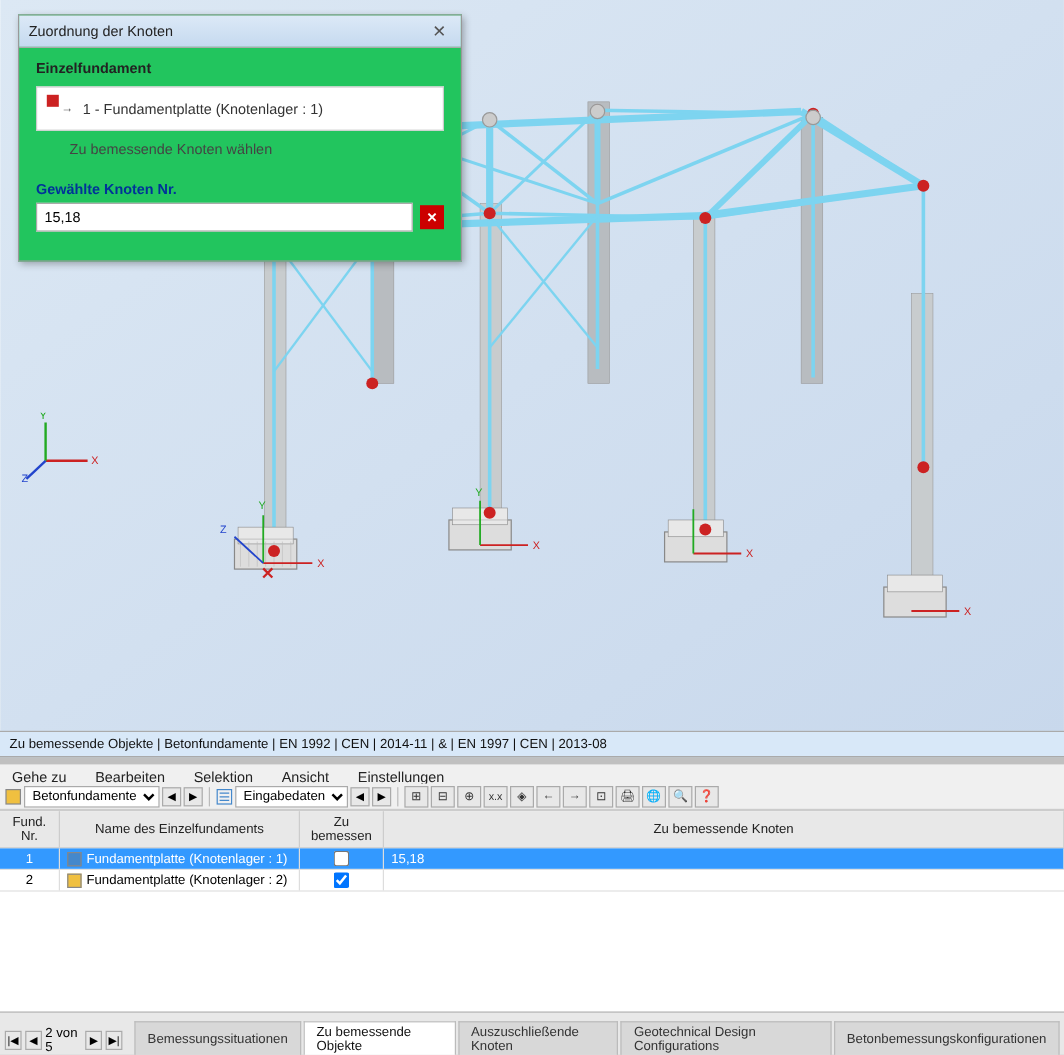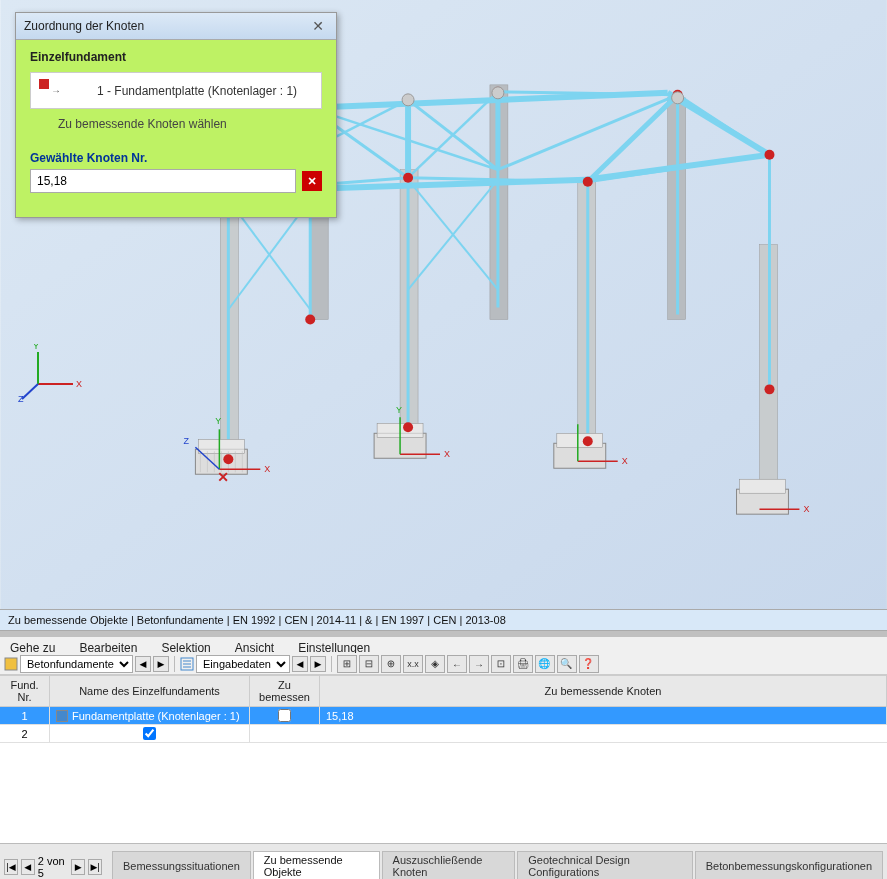--- a/index.html
+++ b/index.html
@@ -3,22 +3,22 @@
   <meta charset="utf-8">
   <style>
     * { box-sizing: border-box; margin: 0; padding: 0; }
     body { font-family: 'Segoe UI', Tahoma, Arial, sans-serif; font-size: 12px; background: #c0c0c0; width: 887px; height: 879px; overflow: hidden; }
 
     
     .dialog {
       position: absolute;
       top: 12px;
       left: 15px;
-      width: 322px;
-      background: #bef264;
+      width: 370px;
+      background: #22c55e;
       border: 1px solid #999;
       box-shadow: 2px 2px 6px rgba(0,0,0,0.3);
       z-index: 100;
     }
     .dialog-titlebar {
       background: linear-gradient(to bottom, #dce9f7, #c5d9ef);
       padding: 5px 8px;
       font-size: 12px;
       font-weight: 500;
       color: #222;
@@ -47,21 +47,20 @@
       align-items: center;
       gap: 8px;
       margin-bottom: 8px;
       padding: 4px 6px;
       background: #fff;
       border: 1px solid #ccc;
     }
     .dialog-item-text {
       font-size: 12px;
       color: #333;
-      margin-left: 28px;
     }
     .dialog-instruction {
       font-size: 12px;
       color: #444;
       margin-bottom: 20px;
       margin-left: 28px;
     }
     .dialog-label-blue {
       font-weight: bold;
       color: #003399;
@@ -588,20 +587,24 @@
     <div class="td td-center td-highlighted">
       <input type="checkbox" style="">
     </div>
     <div class="td td-highlighted">15,18</div>
   </div>
 
   <div class="table-row">
     <div class="td td-center">
       <span>2</span>
     </div>
+    <div class="td">
+      <span class="row-icon-yellow"></span>
+      <span>Fundamentplatte (Knotenlager : 2)</span>
+    </div>
     <div class="td td-center">
       <input type="checkbox" checked="" style="">
     </div>
   </div>
 </div>
 
 <div class="bottom-tabs">
   <div style="display:flex;align-items:center;gap:3px;margin-right:8px;">
     <button class="page-nav-btn">|◀</button>
     <button class="page-nav-btn">◀</button>

